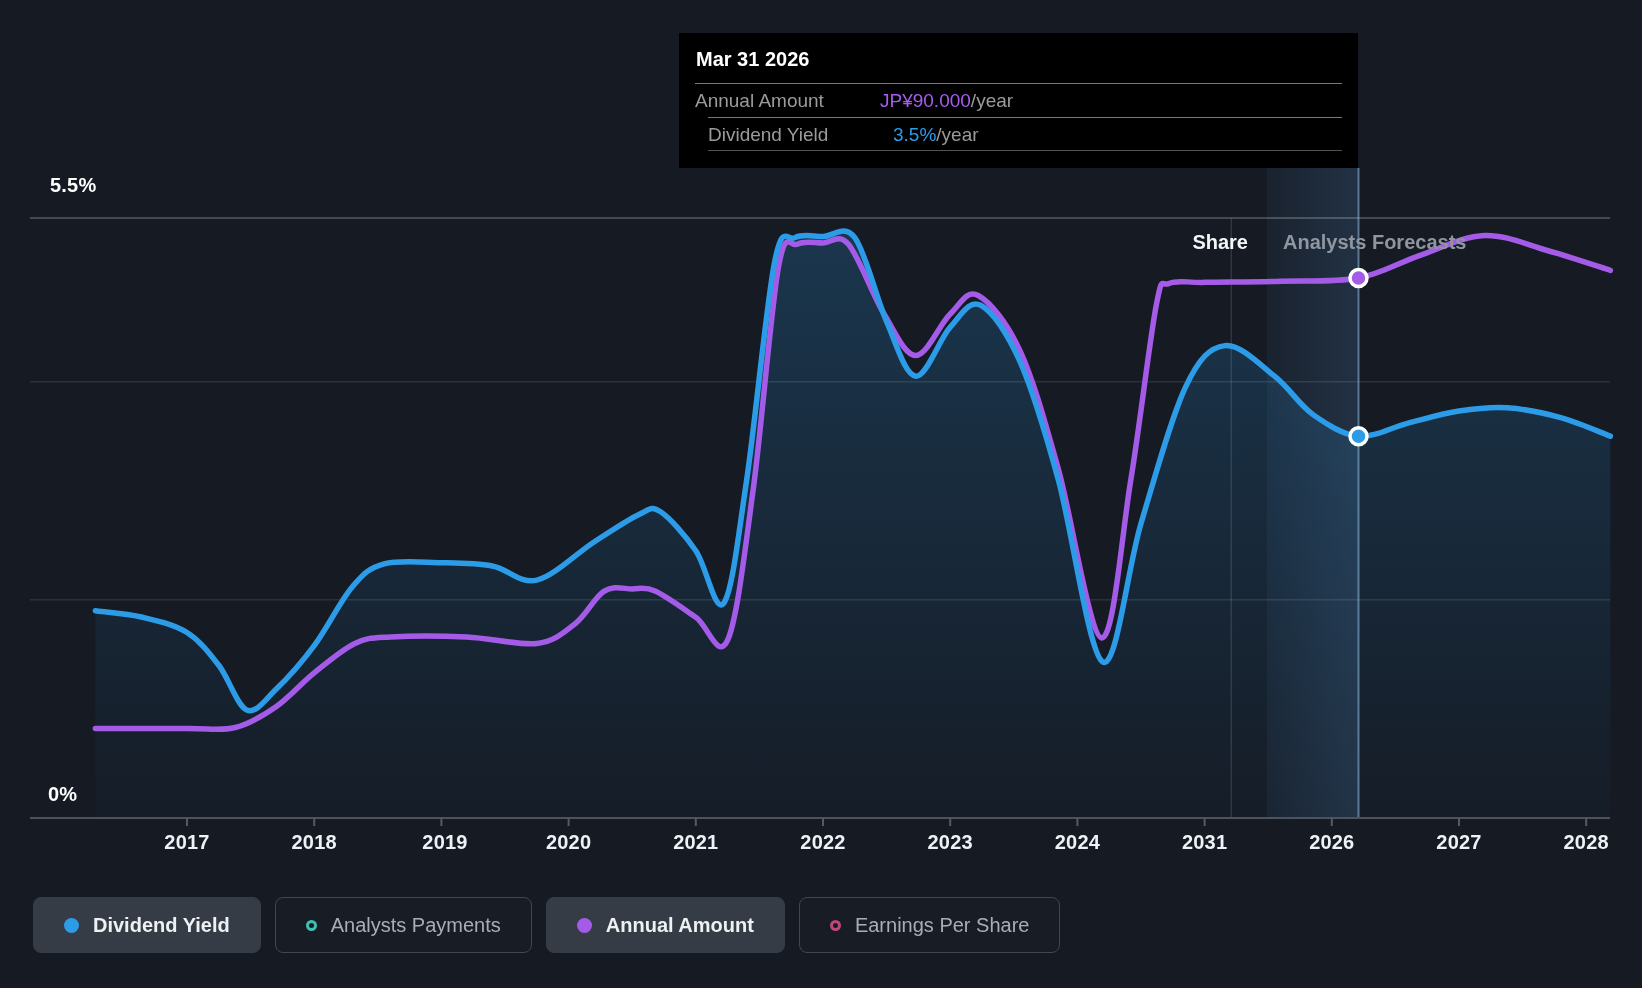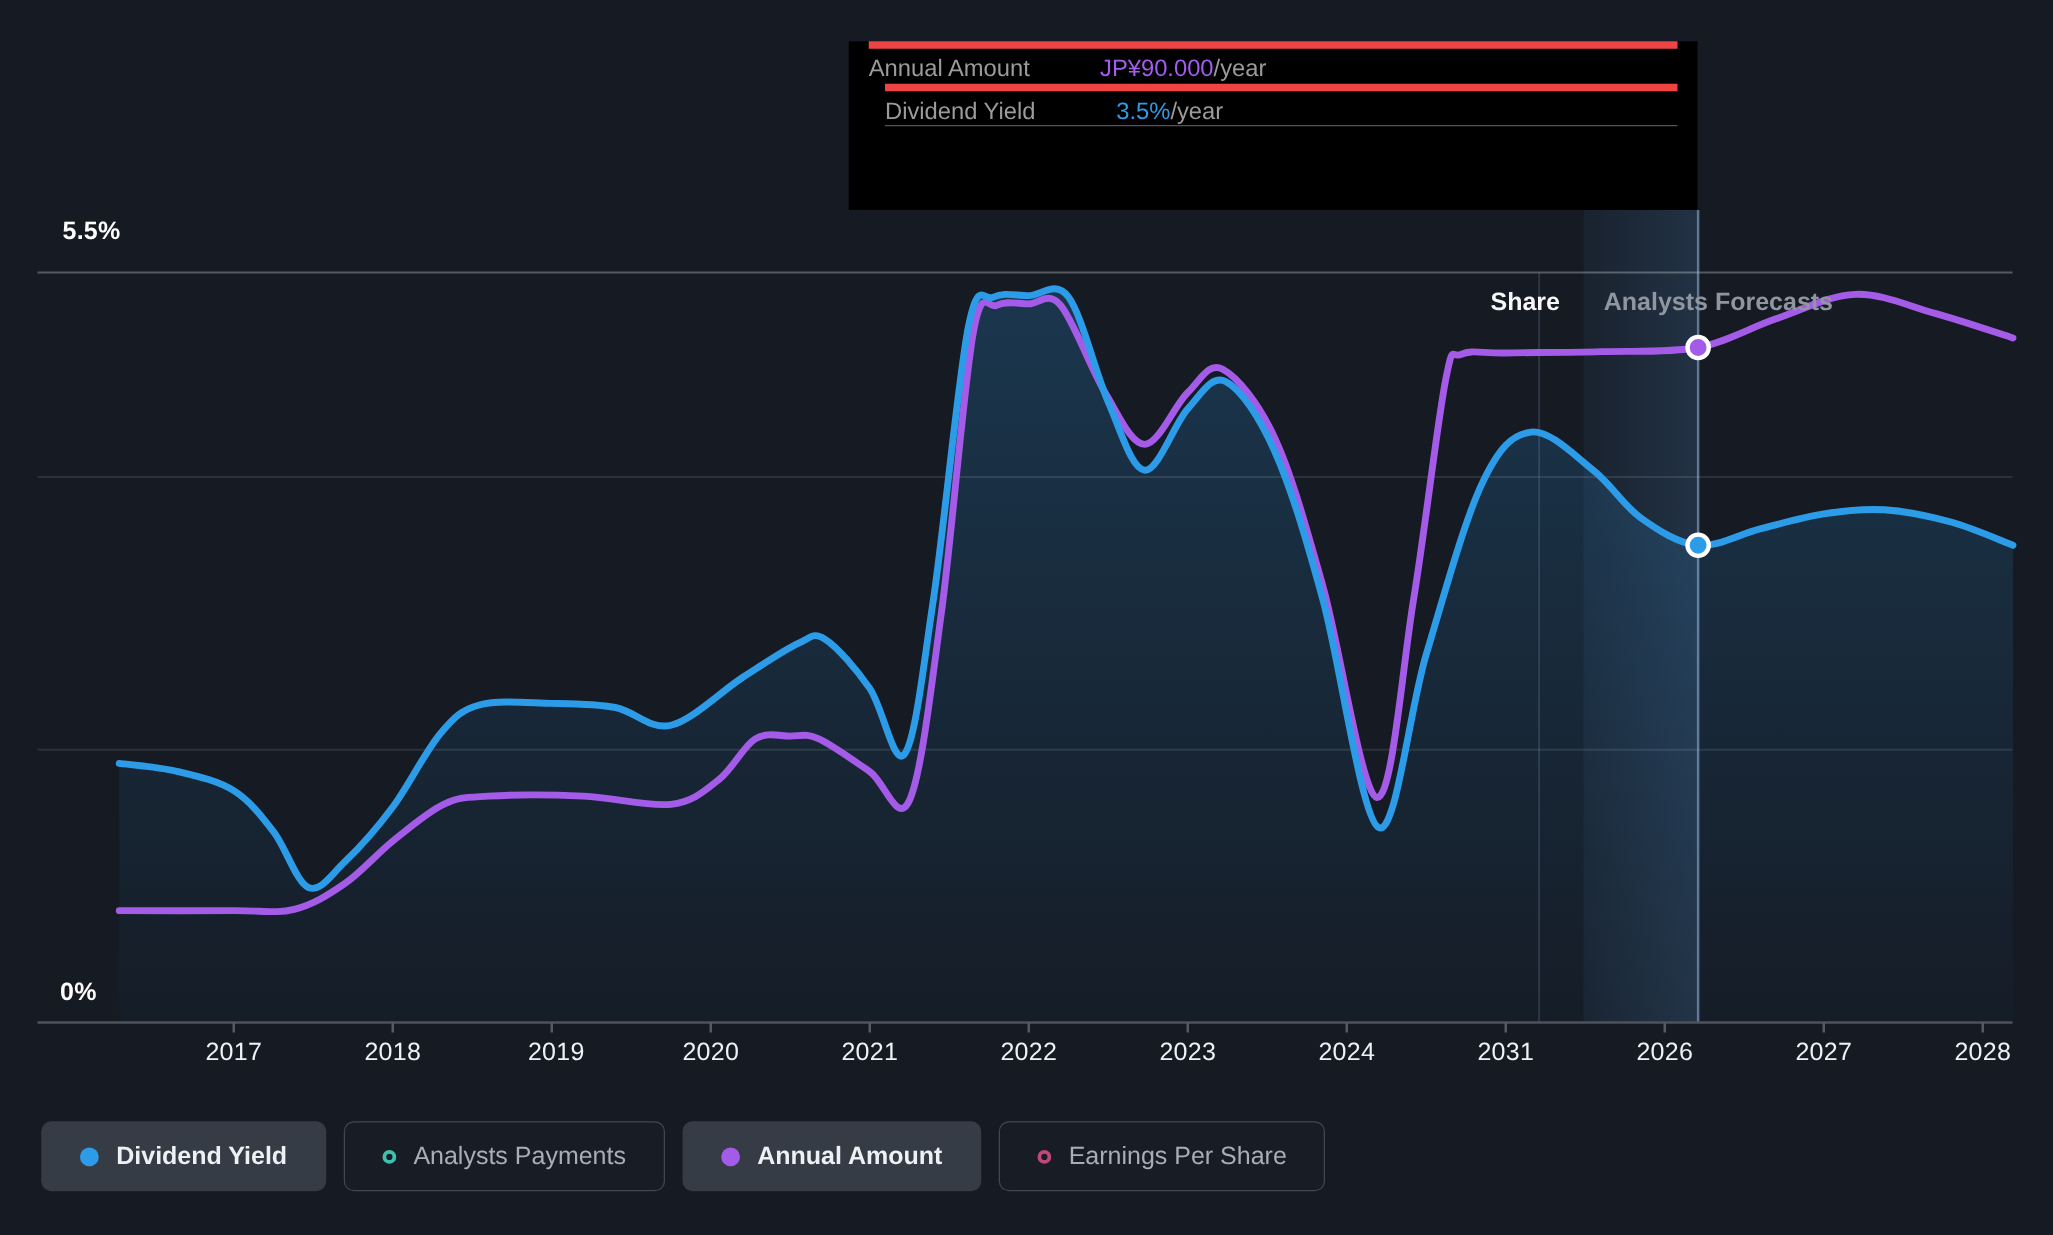--- a/index.html
+++ b/index.html
@@ -12,37 +12,37 @@
   .stage *{box-sizing:border-box;}
   svg.chart{position:absolute;left:0;top:0;width:1642px;height:988px;display:block;}
 
   
   .ylab{position:absolute;color:#ffffff;font-size:20px;font-weight:700;letter-spacing:.2px;}
   .ylab.top{left:50px;top:174px;}
   .ylab.bottom{left:48px;top:783px;}
   .xticks{position:absolute;left:0;top:0;width:100%;height:100%;pointer-events:none;}
   .xticks span{
     position:absolute;top:831px;transform:translateX(-50%);
-    color:#eef1f5;font-size:20px;font-weight:400;letter-spacing:.2px;
+    color:#eef1f5;font-size:20px;font-weight:700;letter-spacing:.2px;
   }
   .phase{position:absolute;top:231px;font-size:20px;}
   .phase.past{right:394px;color:#f4f6f8;font-weight:700;}
   .phase.forecast{left:1283px;color:#8f96a0;font-weight:600;}
 
   
   .tooltip{
     position:absolute;left:679px;top:33px;width:679px;height:135px;
     background:#000000;color:#fff;
   }
   .tt-title{
     height:50px;line-height:52px;padding:0 17px;
     font-size:20px;font-weight:700;color:#ffffff;
   }
   .tt-row{
-    height:34px;line-height:33px;margin:0 16px;border-top:6px solid #ef4444;
+    height:34px;line-height:33px;margin:0 16px;border-top:1px solid #ef4444;
     font-size:19px;color:#9b9b9b;white-space:nowrap;
   }
   .tt-row:last-child{border-bottom:1px solid #535353;margin-left:29px;}
   .tt-row .tt-label{display:inline-block;width:185px;color:#9b9b9b;}
   .tt-row .tt-val{font-weight:500;}
   .tt-row .tt-unit{color:#9b9b9b;}
 
   
   .legend{position:absolute;left:33px;top:897px;display:flex;gap:14px;}
   .legend-btn{
@@ -112,20 +112,21 @@
       <span style="left: 1586.2px;">2028</span>
     </div>
 
   <div class="ylab top">5.5%</div>
   <div class="ylab bottom">0%</div>
 
   <div class="phase past">Share</div>
   <div class="phase forecast">Analysts Forecasts</div>
 
   <div class="tooltip">
+    <div class="tt-title">Mar 31 2026</div>
     <div class="tt-row">
       <span class="tt-label">Annual Amount</span><span class="tt-val" id="ttval0" style="color: rgb(165, 92, 240);">JP¥90.000</span><span class="tt-unit">/year</span>
     </div>
     <div class="tt-row">
       <span class="tt-label">Dividend Yield</span><span class="tt-val" id="ttval1" style="color: rgb(45, 156, 232);">3.5%</span><span class="tt-unit">/year</span>
     </div>
   </div>
 
   <div class="legend">
     <div class="legend-btn active">

